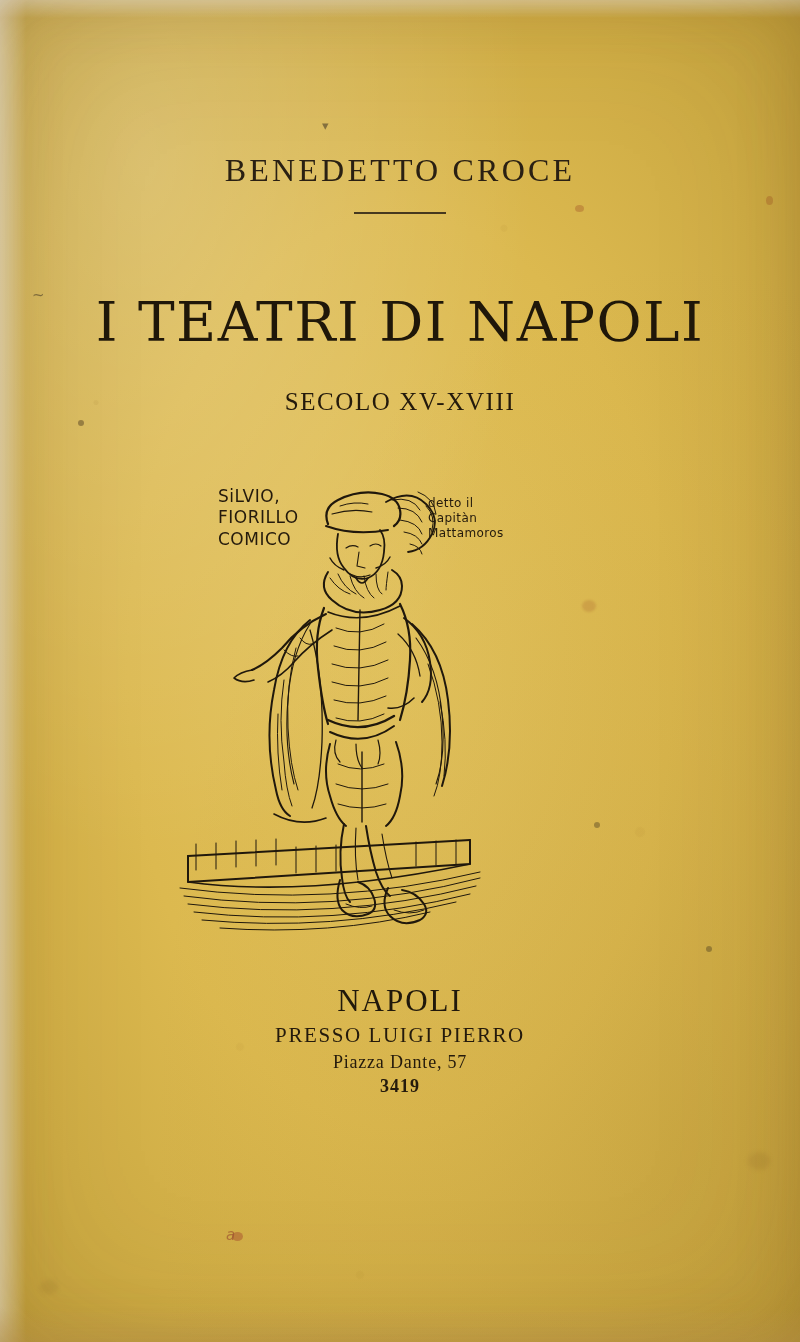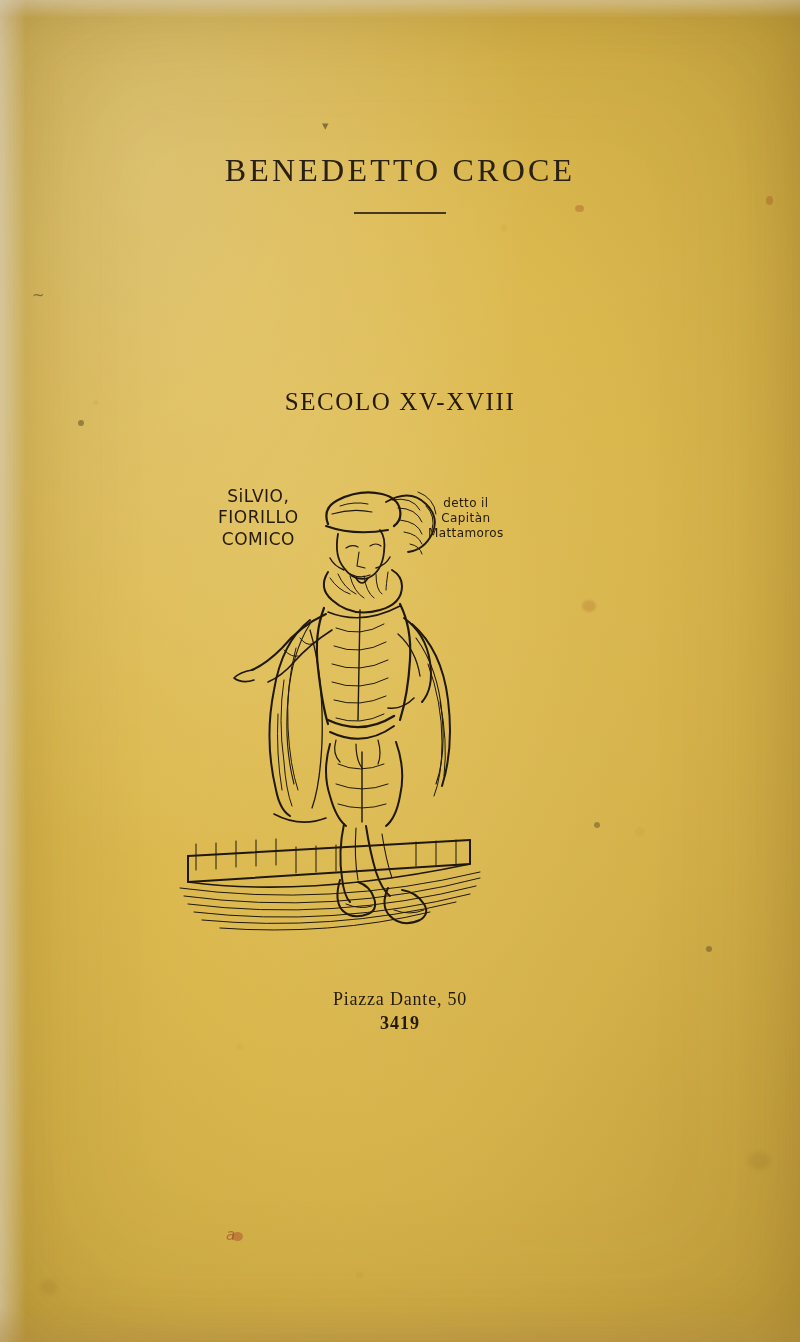--- a/index.html
+++ b/index.html
@@ -133,21 +133,21 @@
     width: 420px;
     height: 480px;
   }
   .illustration svg { display: block; width: 100%; height: 100%; }
 
   .cap-left, .cap-right {
     position: absolute;
     color: #241a0c;
     font-family: "DejaVu Sans", sans-serif;
     line-height: 1.25;
-    text-align: center;
+    text-align: left;
     white-space: pre;
   }
   .cap-left {
     left: 58px;
     top: 34px;
     font-size: 17px;
     letter-spacing: .5px;
   }
   .cap-right {
     left: 268px;
@@ -214,20 +214,21 @@
 
   <div class="content">
 
     <div class="pencil-mark" style="left:322px;top:118px;font-size:13px;">▾</div>
     <div class="pencil-mark" style="left:32px;top:286px;font-size:15px;">~</div>
 
     <div class="author">BENEDETTO CROCE</div>
 
     <div class="rule"></div>
 
+    <div class="title">I TEATRI DI NAPOLI</div>
 
     <div class="subtitle">SECOLO XV-XVIII</div>
 
     <div class="illustration">
       <svg viewBox="0 0 420 480" xmlns="http://www.w3.org/2000/svg">
         <g stroke="#20180c" fill="none" stroke-linecap="round" stroke-linejoin="round">
 
           <path d="M168 72 q-6 -16 10 -24 q22 -11 44 -6 q16 4 18 16 q2 10 -6 16" stroke-width="2.2"></path>
           <path d="M166 74 q28 10 62 4" stroke-width="2"></path>
           <path d="M172 62 q20 -6 40 -2" stroke-width="1.1"></path>
@@ -343,21 +344,23 @@
 
       <div class="cap-left">SiLVIO,
 FIORILLO
 COMICO</div>
       <div class="cap-right">detto il
 Capitàn
 Mattamoros</div>
     </div>
 
     <div class="imprint">
-      <div class="imp-addr">Piazza Dante, 50</div>
+      <div class="imp-city">NAPOLI</div>
+      <div class="imp-pub">PRESSO LUIGI PIERRO</div>
+      <div class="imp-addr">Piazza Dante, 57</div>
       <div class="imp-year">3419</div>
     </div>
 
     <div class="pencil-mark" style="left:226px;top:1226px;font-size:15px;color:rgba(150,70,45,0.6);font-style:italic;">a</div>
   </div>
 
   <div class="left-edge"></div>
   <div class="top-edge"></div>
   <div class="bottom-edge"></div>
   <div class="edge-shade"></div>

